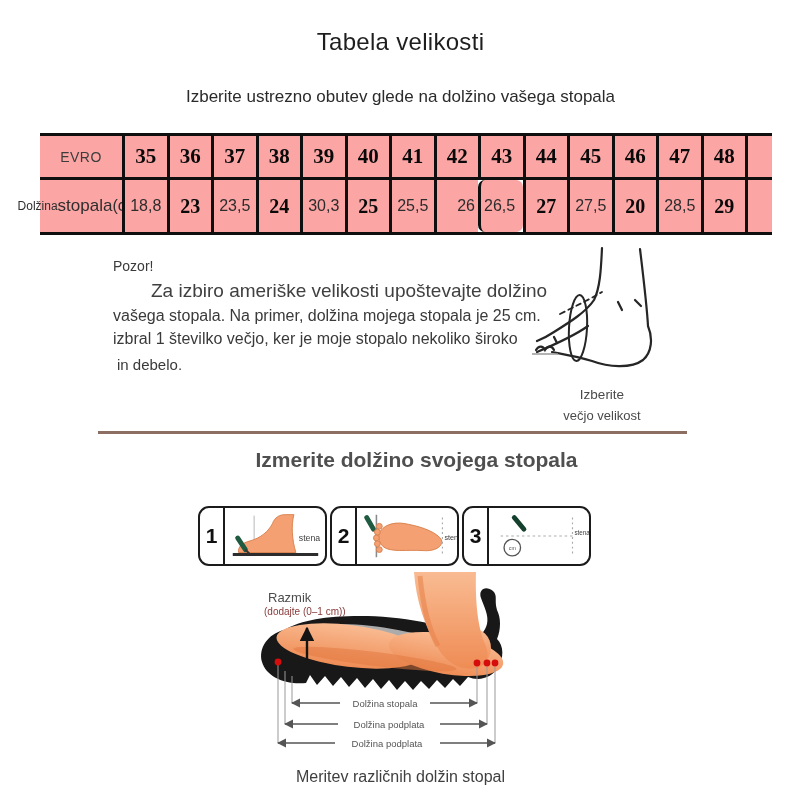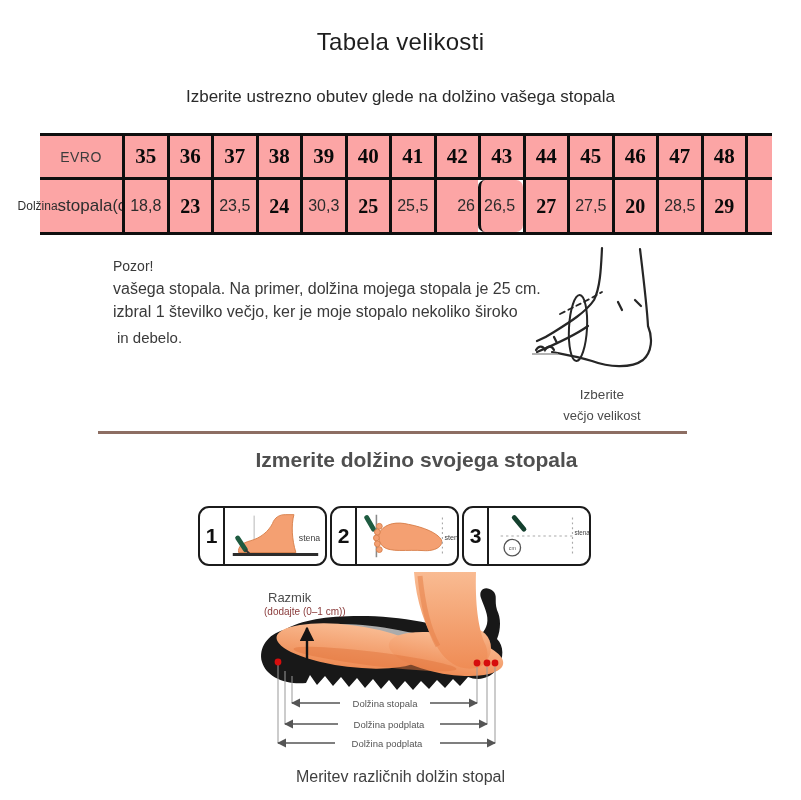--- a/index.html
+++ b/index.html
@@ -104,20 +104,21 @@
       <div class="cell vline td-num bold-num">27</div>
       <div class="cell vline td-num">27,5</div>
       <div class="cell vline td-num bold-num">20</div>
       <div class="cell vline td-num">28,5</div>
       <div class="cell vline td-num bold-num">29</div>
       <div class="cell vline"></div>
     </div>
 
   <div class="pozor">
     <span class="pz-label">Pozor!</span>
+    <span class="pz-l1">Za izbiro ameriške velikosti upoštevajte dolžino</span>
     <span class="pz-l2">vašega stopala. Na primer, dolžina mojega stopala je 25 cm.</span>
     <span class="pz-l4">izbral 1 številko večjo, ker je moje stopalo nekoliko široko</span>
     <span class="pz-l5">in debelo.</span>
   </div>
 
   <svg class="ankle-svg" width="132" height="138" viewBox="0 0 132 138">
     <g fill="none" stroke="#262626" stroke-width="2.2" stroke-linecap="round">
       <path d="M70,6 C69,28 68,46 62,58 C54,70 38,80 22,90 C16,94 10,97 5,99"></path>
       <path d="M108,7 C112,40 115,65 116,84 C121,96 120,110 111,118 C99,127 76,125 60,119 C44,114 30,112 20,110"></path>
       <path d="M5,110 C24,102 42,94 56,84"></path>

